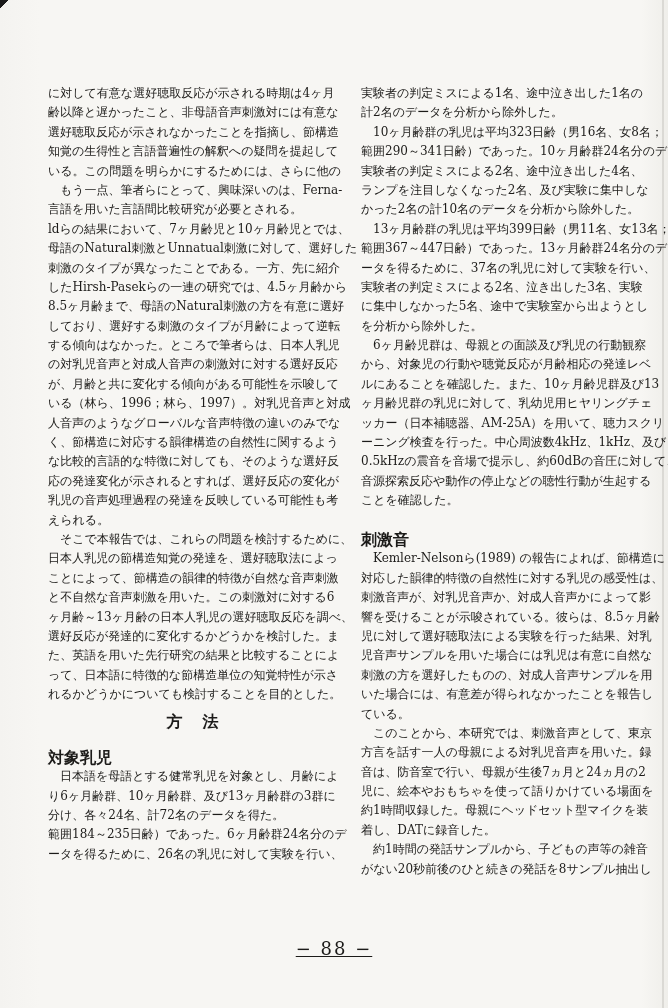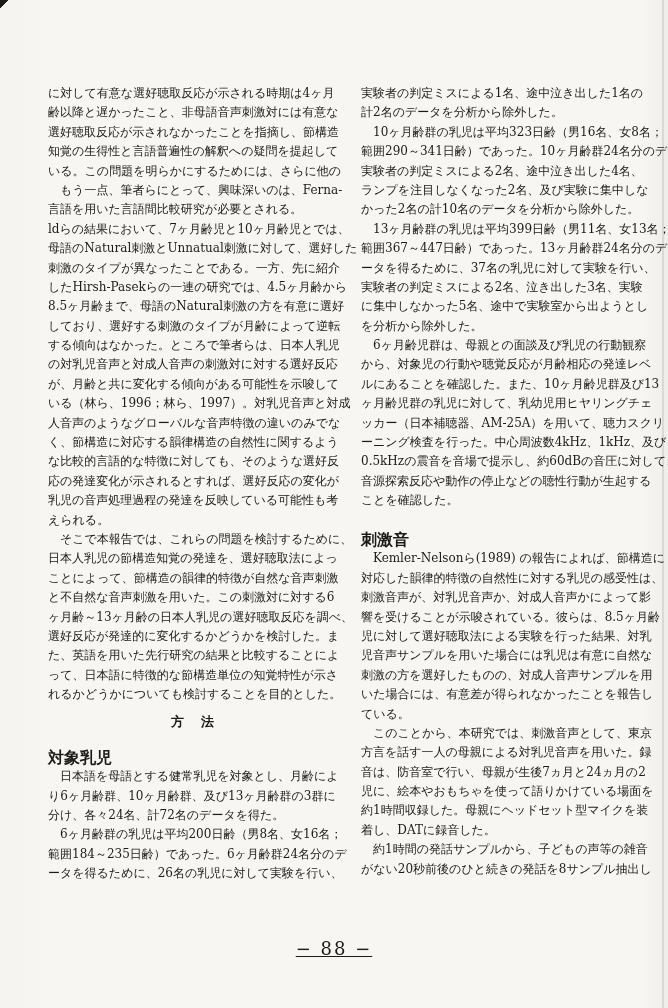--- a/index.html
+++ b/index.html
@@ -31,21 +31,21 @@
     height:19.4px;
     font-size:12px;
     line-height:19.4px;
     color:#1c1b19;
     white-space:nowrap;
     letter-spacing:0px;
   }
   .line.body{font-weight:500;}
   .line.h1{
     font-weight:bold;
-    font-size:13px;
+    font-size:16px;
     text-align:center;
     margin-top:7px;
     margin-bottom:17px;
     letter-spacing:2px;
   }
   .line.h2{
     font-weight:bold;
     font-size:16px;
   }
   .line.blank{height:19.4px;}
@@ -98,21 +98,20 @@
         <div class="line body">ヶ月齢～13ヶ月齢の日本人乳児の選好聴取反応を調べ、</div>
         <div class="line body">選好反応が発達的に変化するかどうかを検討した。ま</div>
         <div class="line body">た、英語を用いた先行研究の結果と比較することによ</div>
         <div class="line body">って、日本語に特徴的な節構造単位の知覚特性が示さ</div>
         <div class="line body">れるかどうかについても検討することを目的とした。</div>
         <div class="line h1">方　法</div>
         <div class="line h2">対象乳児</div>
         <div class="line body">　日本語を母語とする健常乳児を対象とし、月齢によ</div>
         <div class="line body">り6ヶ月齢群、10ヶ月齢群、及び13ヶ月齢群の3群に</div>
         <div class="line body">分け、各々24名、計72名のデータを得た。</div>
-        <div class="line body">　6ヶ月齢群の乳児は平均200日齢（男8名、女16名；</div>
         <div class="line body">範囲184～235日齢）であった。6ヶ月齢群24名分のデ</div>
         <div class="line body">ータを得るために、26名の乳児に対して実験を行い、</div>
       </div>
     <div class="col">
         <div class="line body">実験者の判定ミスによる1名、途中泣き出した1名の</div>
         <div class="line body">計2名のデータを分析から除外した。</div>
         <div class="line body">　10ヶ月齢群の乳児は平均323日齢（男16名、女8名；</div>
         <div class="line body">範囲290～341日齢）であった。10ヶ月齢群24名分のデ</div>
         <div class="line body">実験者の判定ミスによる2名、途中泣き出した4名、</div>
         <div class="line body">ランプを注目しなくなった2名、及び実験に集中しな</div>

